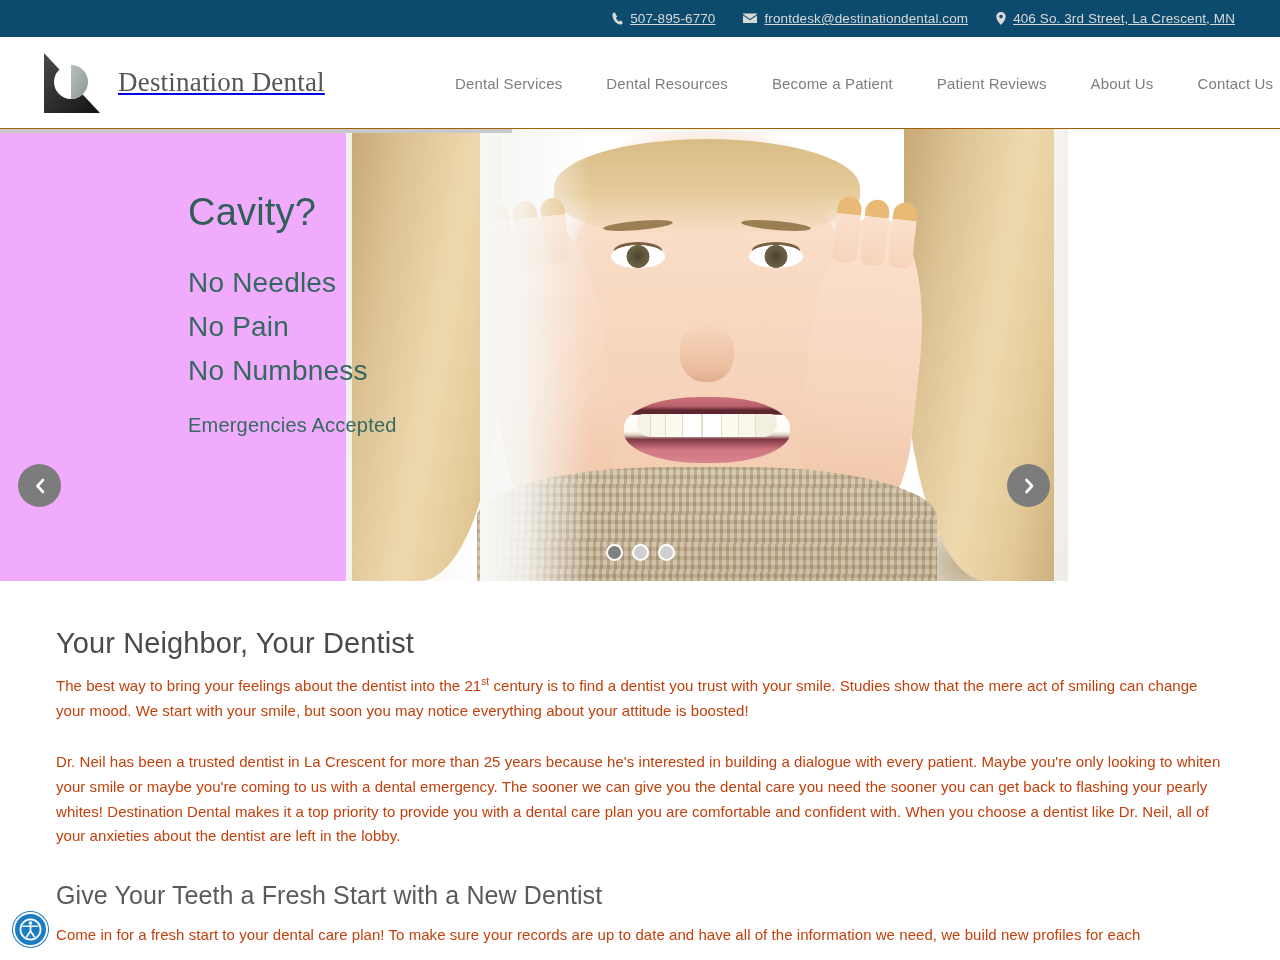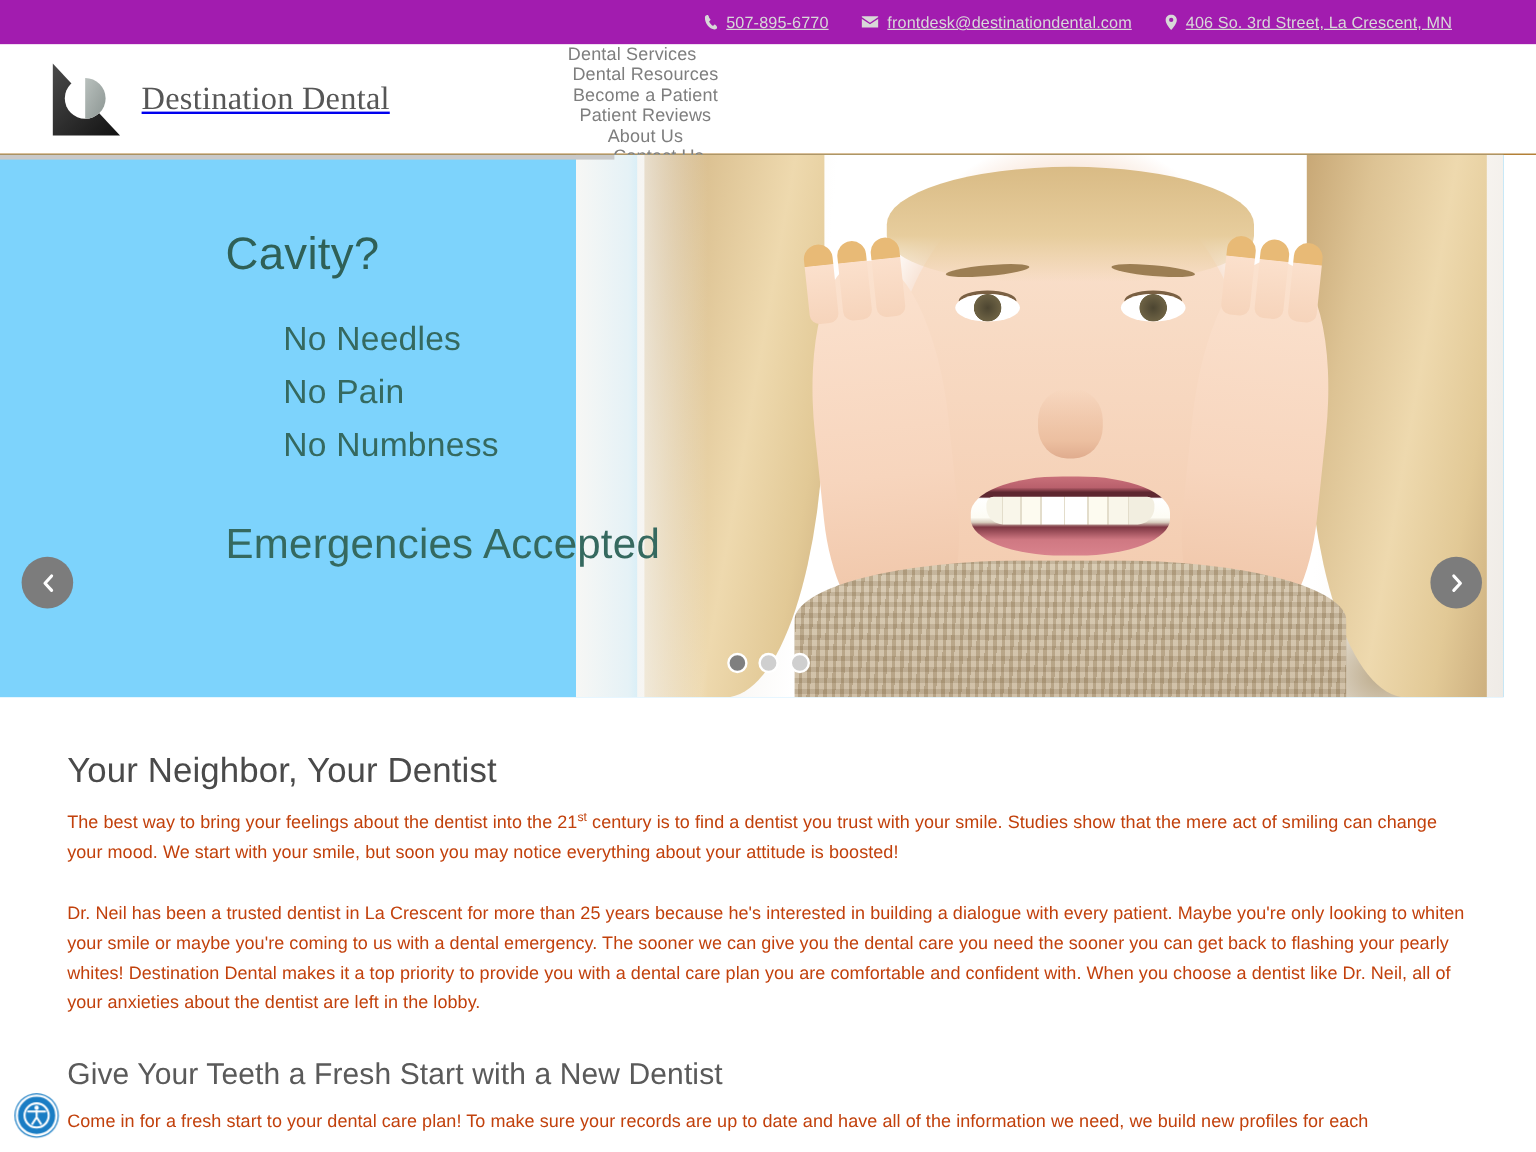--- a/index.html
+++ b/index.html
@@ -5,23 +5,23 @@
   * { margin:0; padding:0; box-sizing:border-box; }
   html,body {
     width:1280px; height:960px;
     background:#ffffff;
     font-family:"Liberation Sans", sans-serif;
     overflow:hidden;
   }
 
   
   .topbar{
-    height:37px; background:#a21caf;
+    height:37px; background:#0c4a6e;
     display:flex; align-items:center; justify-content:flex-end;
-    padding-right:70px; gap:0px;
+    padding-right:45px; gap:0px;
   }
   .topbar-item{
     display:flex; align-items:center; gap:7px;
     color:#d8d8d8; font-size:13.5px; letter-spacing:.1px;
     margin-left:28px; white-space:nowrap;
   }
   .topbar-item svg{ display:block; }
 
   
   .header{
@@ -34,33 +34,33 @@
     margin-left:42px;
   }
   .logo-mark{ width:62px; height:64px; position:relative; display:block;}
   .logo-text{
     font-family:"Liberation Serif", serif;
     font-size:27px; color:#565656; letter-spacing:.2px;
     font-weight:400;
   }
   .nav{
     position:absolute; left:455px; top:0; height:92px;
-    display:flex; align-items:center; gap:0;flex-direction:column;
+    display:flex; align-items:center; gap:0;
   }
   .nav a{
     color:#7e7e7e; font-size:15px; text-decoration:none;
     padding:0 22px; letter-spacing:.15px; white-space:nowrap;
   }
   .nav a:first-child{ padding-left:0; }
   .nav a:last-child{ padding-right:0; }
 
   
   .hero{
-    position:relative; height:452px; width:1253px;
-    background:#7dd3fc; overflow:hidden;
+    position:relative; height:452px; width:1068px;
+    background:#f0abfc; overflow:hidden;
   }
   .hero-progress{
     position:absolute; left:0; top:0; width:512px; height:4px;
     background:#c9c9c9; z-index:6;
   }
   
   .hero-photo{
     position:absolute; right:0; top:0; width:722px; height:452px;
     background:
       radial-gradient(ellipse 150px 120px at 52% 92%, #bba989 0%, #bba989 40%, rgba(187,169,137,0) 72%),
@@ -144,25 +144,24 @@
   }
 
   .hero-copy{ position:absolute; left:188px; top:62px; z-index:5; }
   .hero-h1{
     font-size:38px; color:#2f6057; font-weight:400; letter-spacing:.2px;
     margin-bottom:27px;
   }
   .hero-line{
     font-size:28px; color:#35695f; font-weight:400; line-height:1.58;
     letter-spacing:.2px;
-    margin-left:48px;
   }
   .hero-sub{
-    font-size:35px; color:#35695f; font-weight:400;
-    margin-top:40px; letter-spacing:.2px;
+    font-size:20px; color:#35695f; font-weight:400;
+    margin-top:20px; letter-spacing:.2px;
   }
 
   .arrow{
     position:absolute; top:335px; width:43px; height:43px;
     border-radius:50%; background:#7c7c7c; z-index:7;
     display:flex; align-items:center; justify-content:center; cursor:pointer;
   }
   .arrow.left{ left:18px; }
   .arrow.right{ right:18px; }
 

